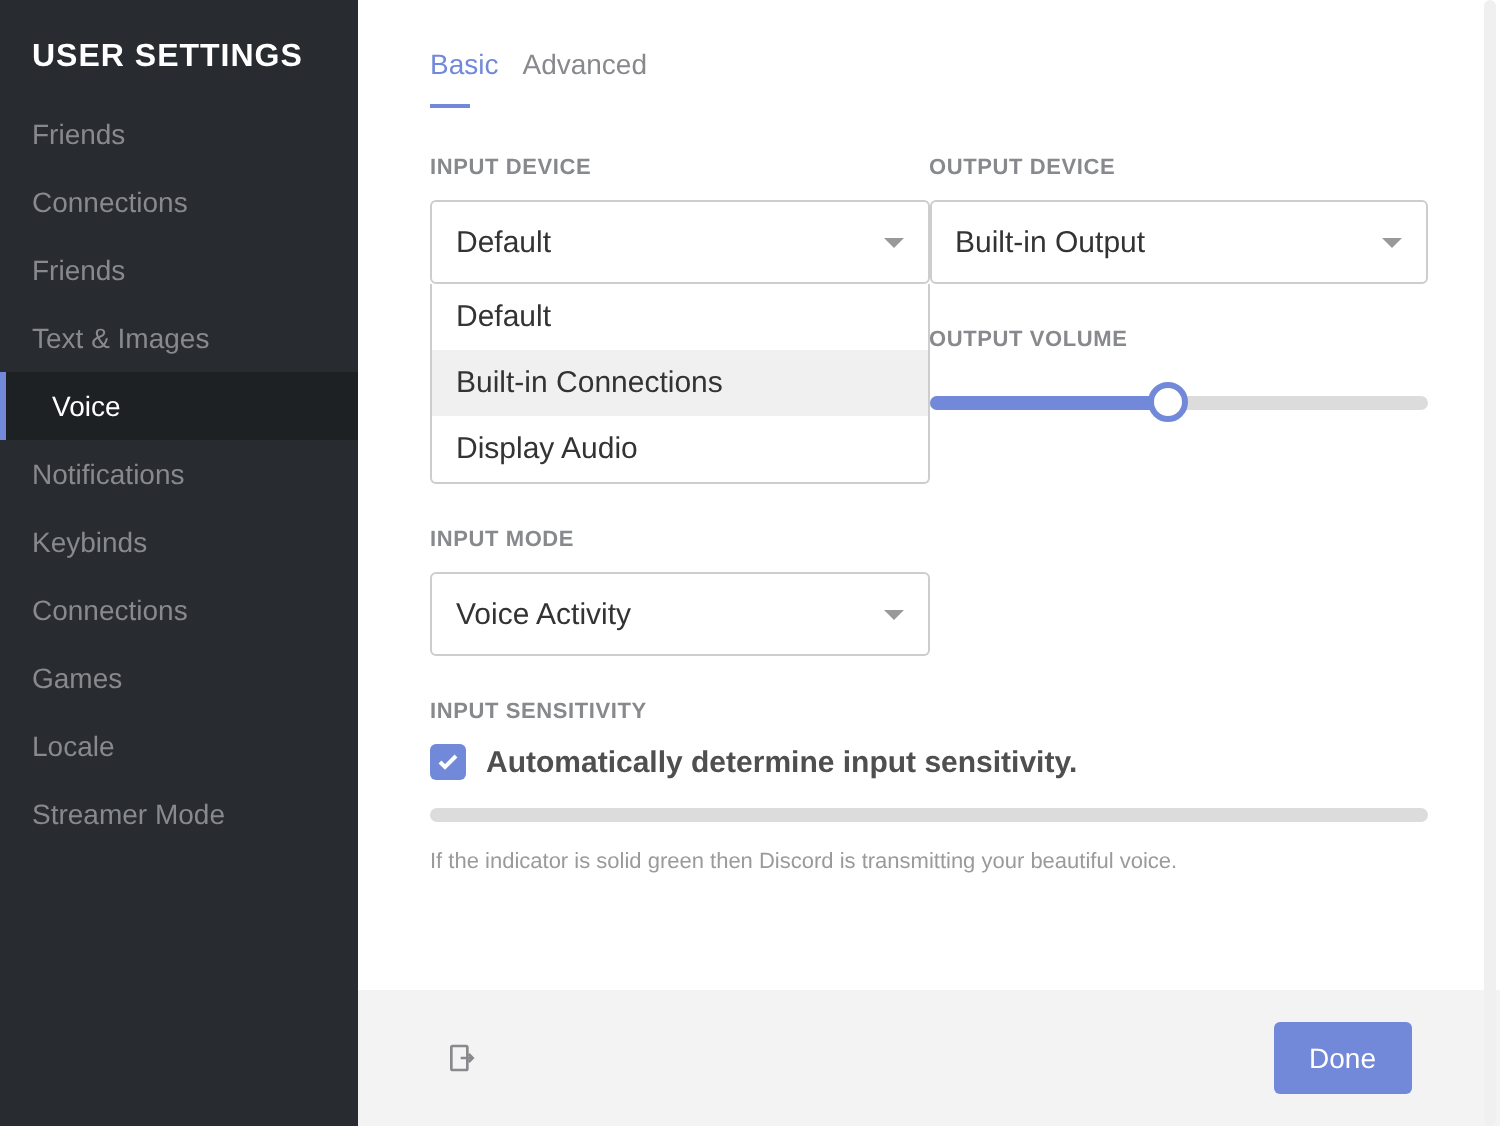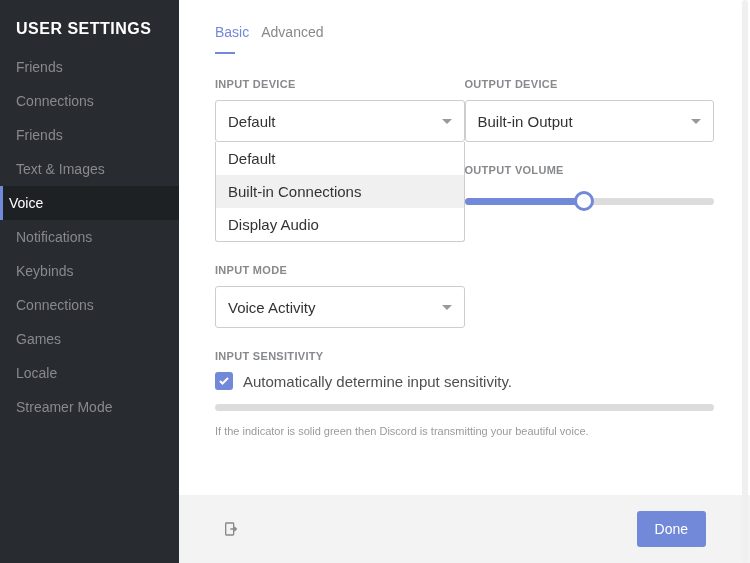--- a/index.html
+++ b/index.html
@@ -22,21 +22,21 @@
   .sidebar-item {
     color: #87898c;
     font-size: 14px;
     padding: 9px 16px;
     cursor: pointer;
   }
   .sidebar-item.selected {
     background: #1e2124;
     color: #fff;
     border-left: 3px solid #7289da;
-    padding-left: 6px;
+    padding-left: 23px;
   }
   .main {
     flex: 1;
     display: flex;
     flex-direction: column;
     position: relative;
   }
   .main-content {
     flex: 1;
     padding: 24px 36px 0 36px;
@@ -144,20 +144,21 @@
     background: #fff;
     border: 3px solid #7289da;
     transform: translate(-50%, -50%);
   }
   .block { margin-bottom: 22px; }
   .checkbox-row {
     display: flex;
     align-items: center;
     gap: 10px;
     margin-bottom: 14px;
+    font-weight: bold;
   }
   .checkbox {
     width: 18px;
     height: 18px;
     background: #7289da;
     border-radius: 3px;
     display: flex;
     align-items: center;
     justify-content: center;
     color: #fff;

